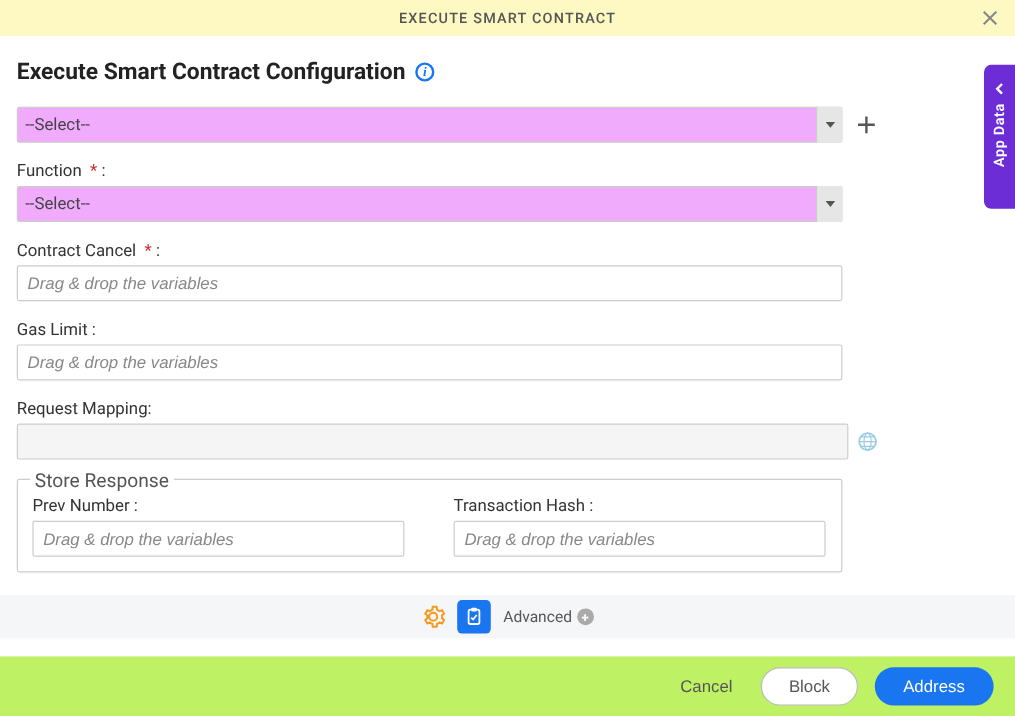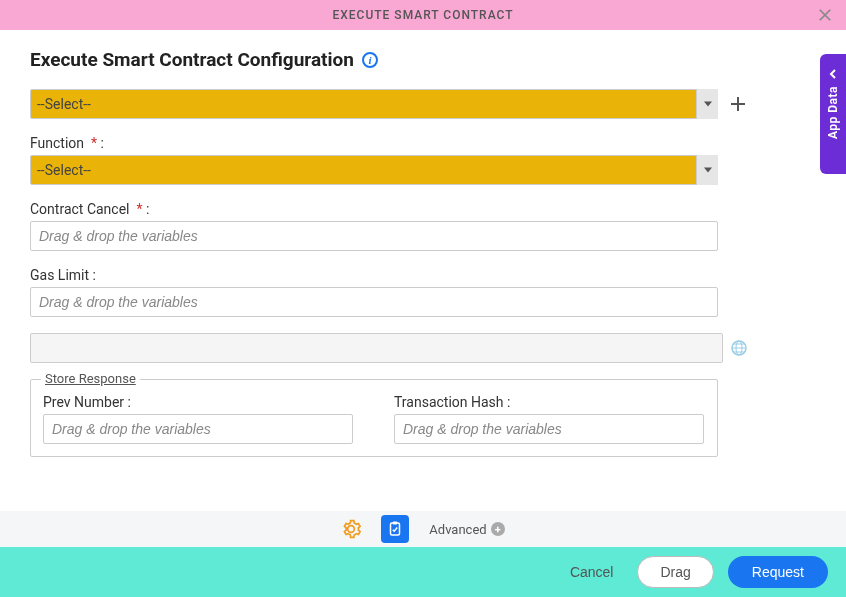--- a/index.html
+++ b/index.html
@@ -10,21 +10,21 @@
     body {
       font-family: -apple-system, BlinkMacSystemFont, "Segoe UI", Roboto, Helvetica, Arial, sans-serif;
       background: #fff;
       color: #333;
       width: 846px;
       height: 597px;
       overflow: hidden;
       position: relative;
     }
     .header-bar {
-      background: #f9a8d4;
+      background: #fef9c3;
       height: 30px;
       display: flex;
       align-items: center;
       justify-content: center;
       position: relative;
     }
     .header-title {
       font-size: 12px;
       letter-spacing: 1px;
       color: #555;
@@ -38,21 +38,20 @@
       cursor: pointer;
       font-size: 18px;
       width: 18px;
       height: 18px;
       display: flex;
       align-items: center;
       justify-content: center;
     }
     .content {
       padding: 18px 14px 10px 14px;
-      margin-left: 16px;
     }
     .page-title-row {
       display: flex;
       align-items: center;
       gap: 8px;
       margin-bottom: 18px;
     }
     .page-title {
       font-size: 19px;
       font-weight: 700;
@@ -95,21 +94,21 @@
       max-width: 688px;
     }
     .select-input {
       width: 100%;
       height: 30px;
       border: 1px solid #ccc;
       border-radius: 2px;
       padding: 4px 30px 4px 6px;
       font-size: 14px;
       color: #444;
-      background: #eab308;
+      background: #f0abfc;
       display: flex;
       align-items: center;
     }
     .select-chevron {
       position: absolute;
       right: 0;
       top: 0;
       width: 22px;
       height: 30px;
       background: #e6e6e6;
@@ -177,23 +176,22 @@
       margin-top: 4px;
       position: relative;
       max-width: 688px;
     }
     .fieldset-legend {
       position: absolute;
       top: -9px;
       left: 10px;
       background: #fff;
       padding: 0 4px;
-      font-size: 13px;
-      color: #555;
-      text-decoration: underline;
+      font-size: 16px;
+      color: #555;
     }
     .fieldset-row {
       display: flex;
       gap: 40px;
     }
     .fieldset-col {
       flex: 1;
     }
     .fieldset-label {
       font-size: 14px;
@@ -212,29 +210,29 @@
       font-style: italic;
       color: #888;
       background: #fff;
     }
     .fieldset-input::placeholder {
       font-style: italic;
       color: #888;
     }
     .bottom-bar {
       position: absolute;
-      bottom: 50px;
+      bottom: 65px;
       left: 0;
       right: 0;
       background: #f5f6f8;
       height: 36px;
       display: flex;
       align-items: center;
       justify-content: center;
-      gap: 20px;
+      gap: 10px;
     }
     .gear-icon {
       width: 20px;
       height: 20px;
       color: #f29b1f;
       display: flex;
       align-items: center;
       justify-content: center;
     }
     .clipboard-icon {
@@ -270,21 +268,21 @@
       position: absolute;
       bottom: 0;
       left: 0;
       right: 0;
       height: 50px;
       display: flex;
       align-items: center;
       justify-content: flex-end;
       gap: 14px;
       padding: 0 18px;
-      background: #5eead4;
+      background: #bef264;
     }
     .btn-link {
       background: none;
       border: none;
       color: #555;
       font-size: 14px;
       cursor: pointer;
       padding: 6px 10px;
     }
     .btn-outline {
@@ -395,20 +393,21 @@
     </label>
     <input class="text-input" placeholder="Drag &amp; drop the variables" style="">
   </div>
 
   <div class="form-group">
     <label class="form-label">Gas Limit :</label>
     <input class="text-input" placeholder="Drag &amp; drop the variables" style="">
   </div>
 
   <div class="form-group">
+    <label class="form-label">Request Mapping:</label>
     <div class="mapping-row">
       <div class="mapping-input"></div>
       <span class="globe-icon">
         <svg viewBox="0 0 16 16" width="16" height="16">
           <circle cx="8" cy="8" r="7" fill="none" stroke="currentColor" stroke-width="1.5"></circle>
           <ellipse cx="8" cy="8" rx="3" ry="7" fill="none" stroke="currentColor" stroke-width="1"></ellipse>
           <path d="M1 8 H15 M2.5 4 H13.5 M2.5 12 H13.5" stroke="currentColor" stroke-width="1" fill="none"></path>
         </svg>
       </span>
     </div>
@@ -444,22 +443,22 @@
     </svg>
   </span>
   <span class="advanced-label">
     <span>Advanced</span>
     <span class="advanced-plus">+</span>
   </span>
 </div>
 
 <div class="footer">
   <button class="btn-link">Cancel</button>
-  <button class="btn-outline">Drag</button>
-  <button class="btn-primary">Request</button>
+  <button class="btn-outline">Block</button>
+  <button class="btn-primary">Address</button>
 </div>
 
 <div class="side-tab">
   <span class="side-chevron">
     <svg viewBox="0 0 10 10" width="10" height="10">
         <path d="M7 1 L3 5 L7 9" fill="none" stroke="currentColor" stroke-width="2"></path>
       </svg>
   </span>
   <span class="side-label">App Data</span>
 </div>

